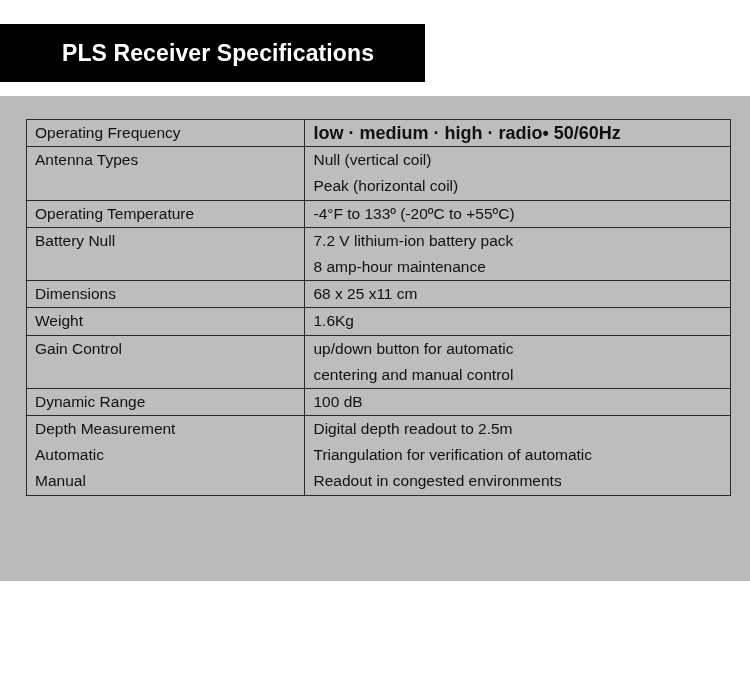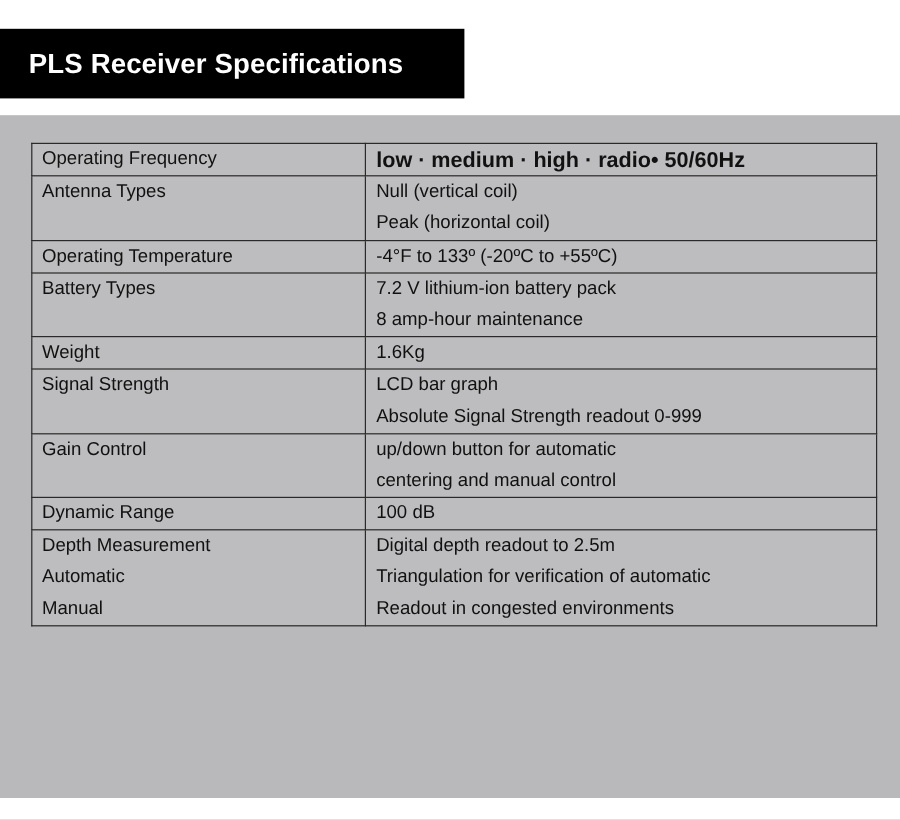--- a/index.html
+++ b/index.html
@@ -2,28 +2,28 @@
 <html><head>
   <meta charset="utf-8">
   <style>
     html, body { margin: 0; padding: 0; }
     body {
       width: 750px; height: 683px; background: #ffffff; position: relative; overflow: hidden;
       font-family: "Liberation Sans", sans-serif;
     }
     .title-bar {
       position: absolute; left: 0; top: 24px; width: 387px; height: 58px;
-      background: #000000; color: #ffffff;
+      background: #000000; color: #ffffff; padding-left: 38px;
     }
     .title-bar h1 {
       margin: 0; font-size: 23px; font-weight: bold; line-height: 58px;
       padding-left: 24px; letter-spacing: 0.1px;
     }
     .panel {
-      position: absolute; left: 0; top: 96px; width: 750px; height: 569px;
+      position: absolute; left: 0; top: 96px; width: 750px; height: 485px;
       background: #b9b8ba;
     }
     table.specs {
       position: absolute; left: 26px; top: 23px; width: 705px;
       border-collapse: collapse; color: #111111; font-size: 15.5px;
     }
     table.specs td {
       border: 1.5px solid #2a2a2a; vertical-align: top; padding: 0 8px;
       background: #bdbcbe;
     }
@@ -62,42 +62,41 @@
         <tr>
           <td class="label">
             <span class="line">Operating Temperature</span>
           </td>
           <td class="value">
             <span class="line">-4°F to 133º (-20ºC to +55ºC)</span>
           </td>
         </tr>
         <tr>
           <td class="label">
-            <span class="line">Battery Types</span>
+            <span class="line">Battery Null</span>
           </td>
           <td class="value">
             <span class="line">7.2 V lithium-ion battery pack</span>
             <span class="line">8 amp-hour maintenance</span>
           </td>
         </tr>
         <tr>
           <td class="label">
+            <span class="line">Dimensions</span>
+          </td>
+          <td class="value">
+            <span class="line">68 x 25 x11 cm</span>
+          </td>
+        </tr>
+        <tr>
+          <td class="label">
             <span class="line">Weight</span>
           </td>
           <td class="value">
             <span class="line">1.6Kg</span>
-          </td>
-        </tr>
-        <tr>
-          <td class="label">
-            <span class="line">Signal Strength</span>
-          </td>
-          <td class="value">
-            <span class="line">LCD bar graph</span>
-            <span class="line">Absolute Signal Strength readout 0-999</span>
           </td>
         </tr>
         <tr>
           <td class="label">
             <span class="line">Gain Control</span>
           </td>
           <td class="value">
             <span class="line">up/down button for automatic</span>
             <span class="line">centering and manual control</span>
           </td>

